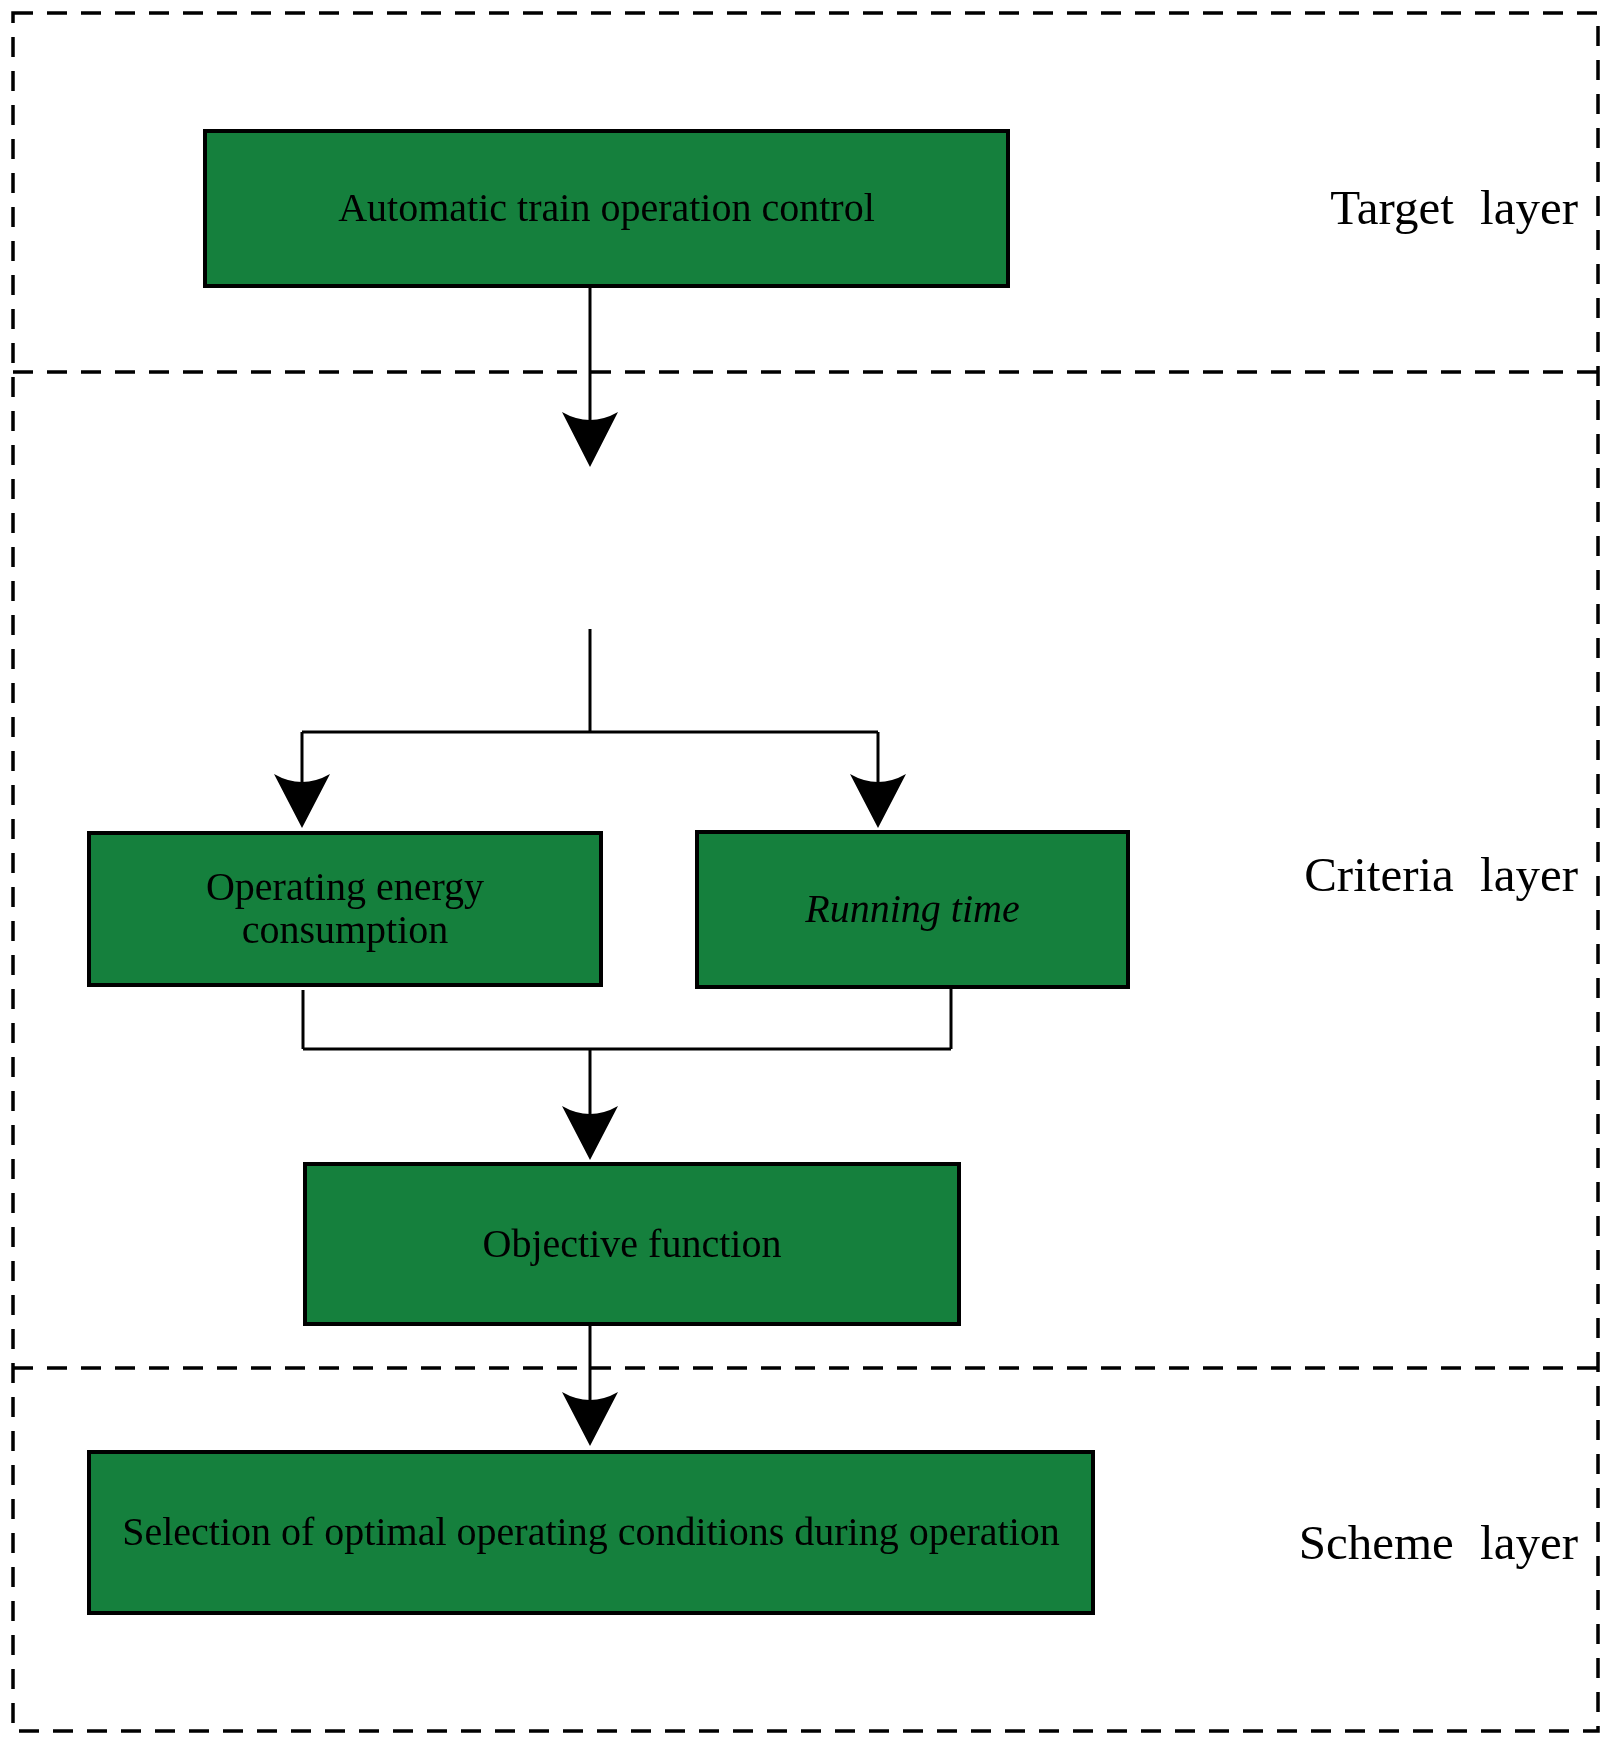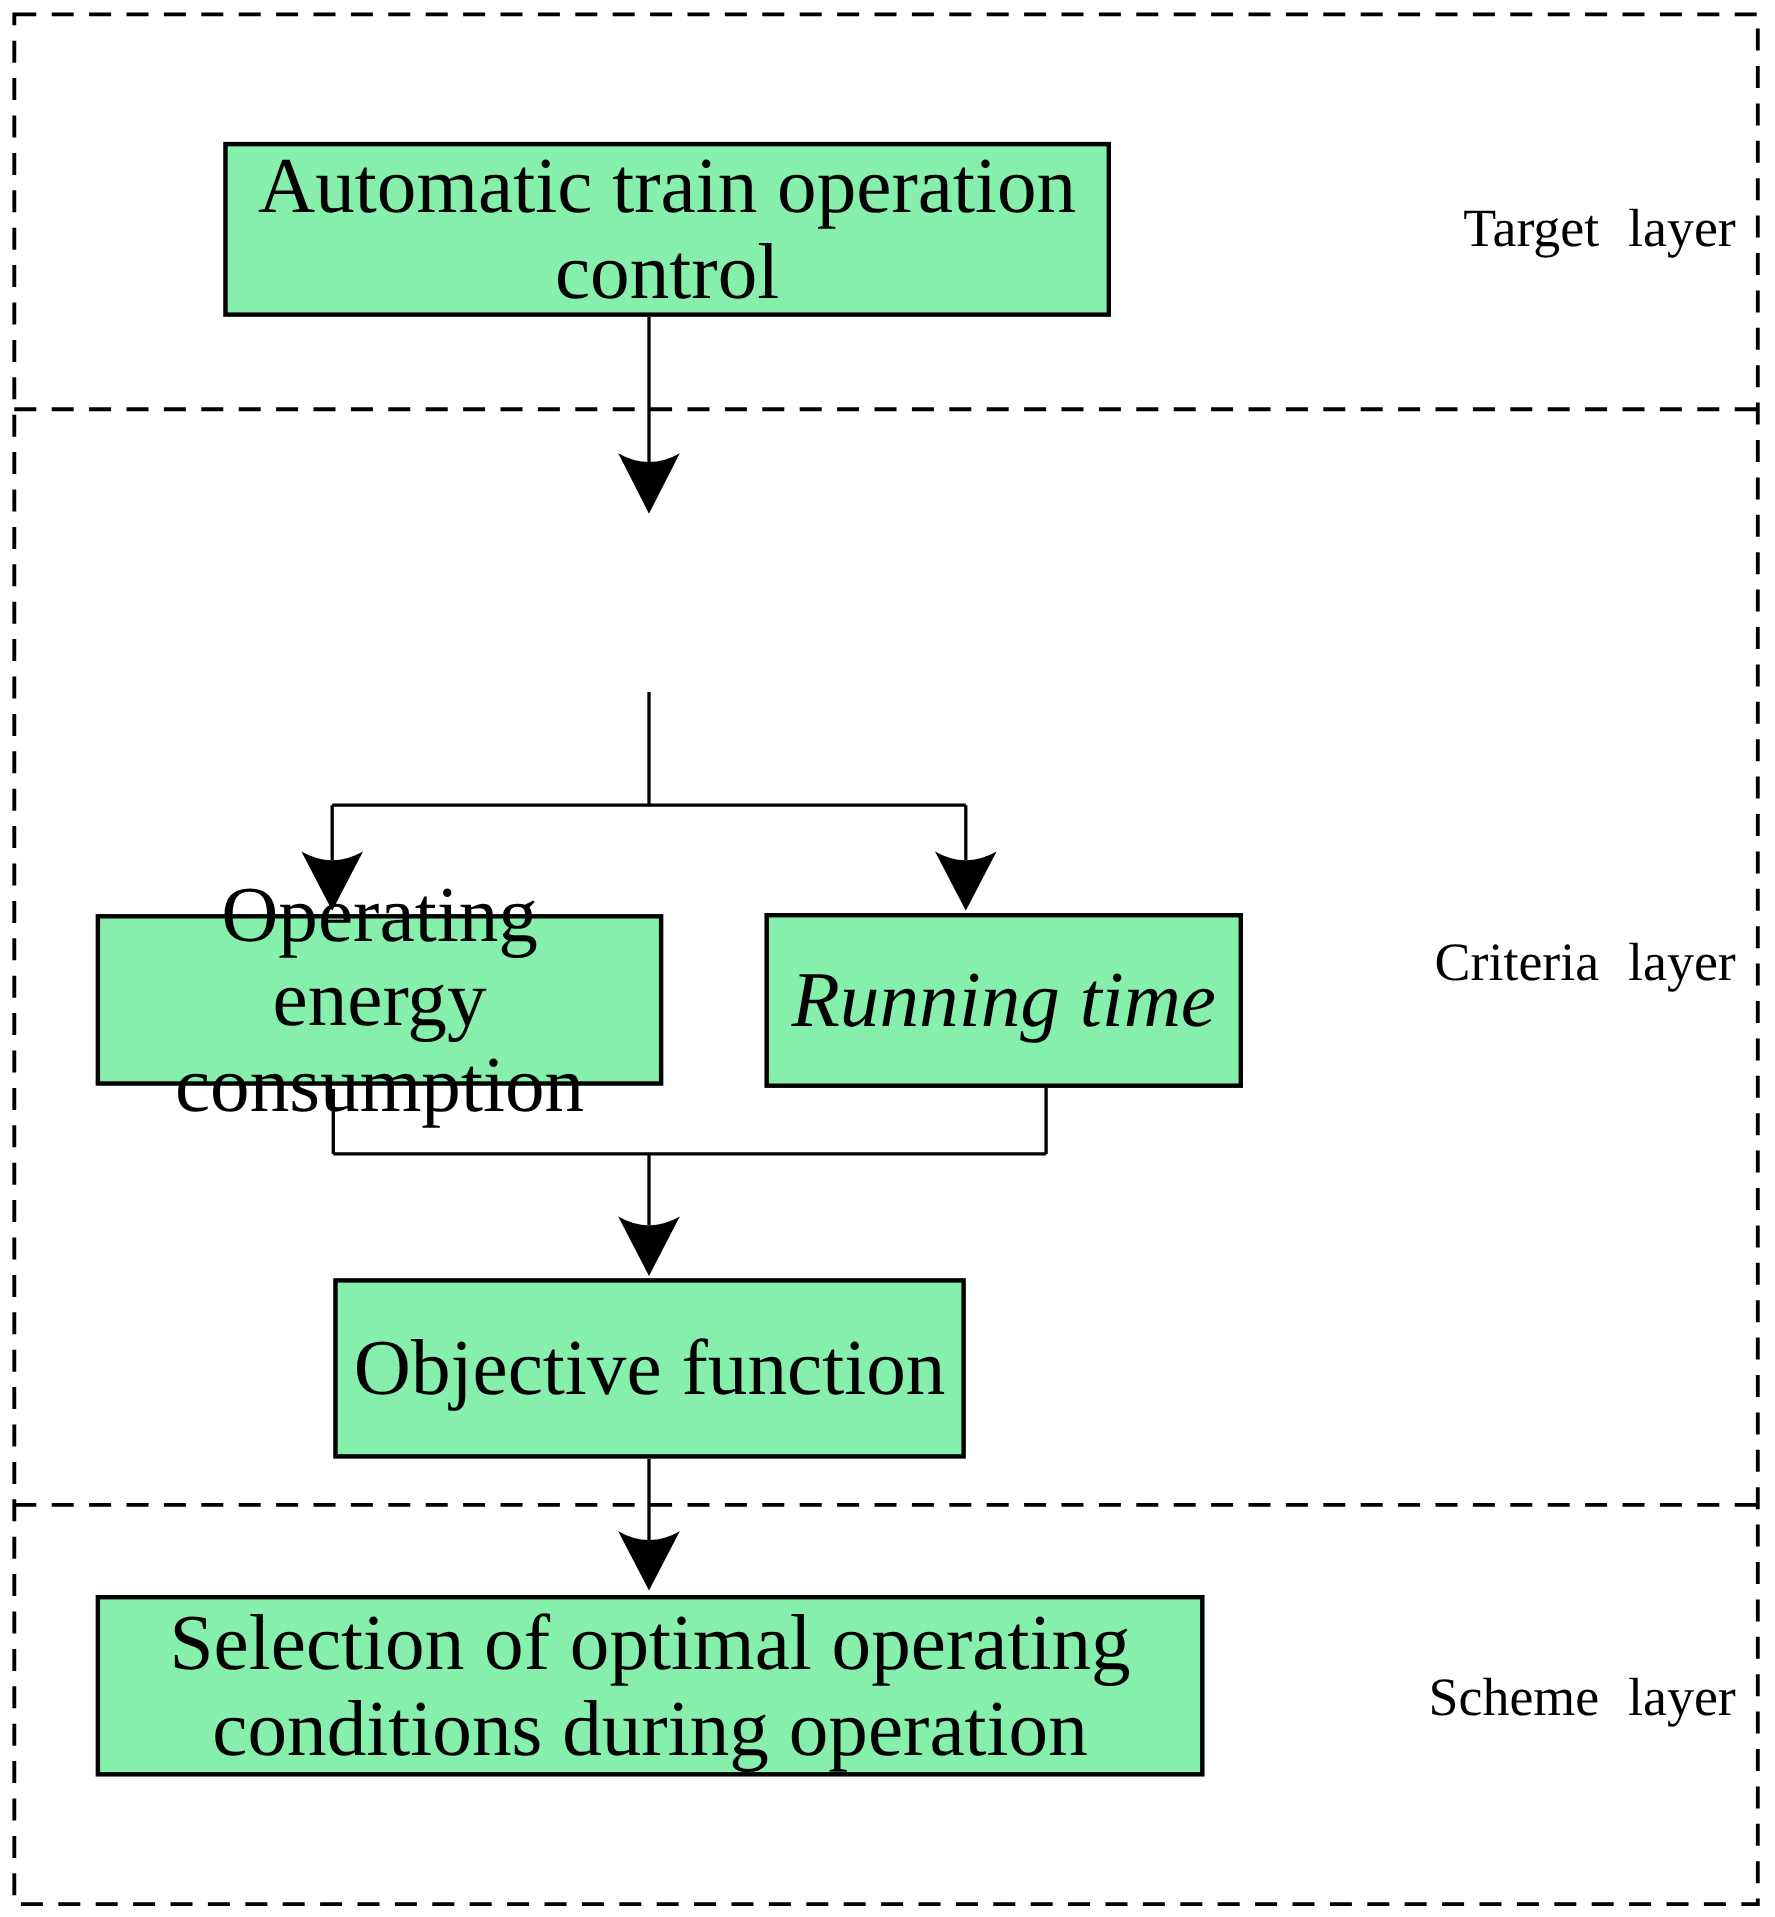--- a/index.html
+++ b/index.html
@@ -9,42 +9,42 @@
     background:#ffffff;
     font-family:"Liberation Serif","DejaVu Serif",serif;
     color:#000;
     overflow:hidden;
   }
   #wires{position:absolute;left:0;top:0;width:1614px;height:1743px;}
   .node{
     position:absolute;
     box-sizing:border-box;
     border:4px solid #000;
-    background:#86efac;
+    background:#15803d;
     display:flex;
     align-items:center;
     justify-content:center;
     text-align:center;
-    font-size:72px;
+    font-size:40px;
     line-height:1.07;
     padding:0 14px;
   }
   .layer-label{
     position:absolute;
     font-size:49px;
     white-space:nowrap;
     word-spacing:14px;
     text-align:right;
   }
   
   #node-ato        {left:203px; top:129px;  width:807px;  height:159px;}
   #node-process    {left:303px; top:471px;  width:575px;  height:158px;}
   #node-energy     {left:87px;  top:831px;  width:516px;  height:156px;}
   #node-time       {left:695px; top:830px;  width:435px;  height:159px;font-style:italic;}
-  #node-objective  {left:303px; top:1162px; width:575px;  height:164px;}
+  #node-objective  {left:303px; top:1162px; width:658px;  height:164px;}
   #node-selection  {left:87px;  top:1450px; width:1008px; height:165px;}
   #label-target    {right:36px; top:179px;}
   #label-criteria  {right:36px; top:846px;}
   #label-scheme    {right:36px; top:1494px;margin-top:20px;}
 </style>
 </head>
 <body>
 
 <div id="canvas">
 

